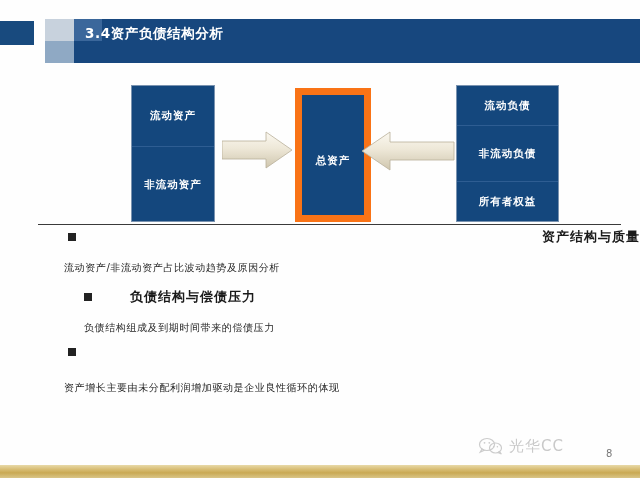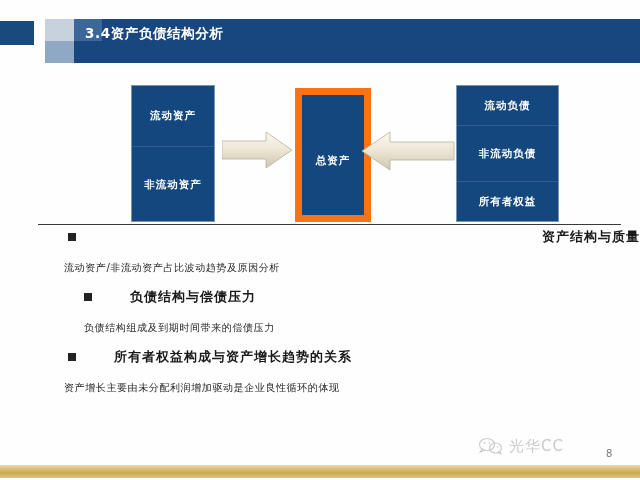--- a/index.html
+++ b/index.html
@@ -294,21 +294,20 @@
     <div class="blk bullet-row" id="row-b2">
       <span class="bullet-mark"></span>
       <span class="bullet-head">负债结构与偿债压力</span>
     </div>
     <div class="blk" id="row-l2">
       <span class="body-line">负债结构组成及到期时间带来的偿债压力</span>
     </div>
 
     <div class="blk bullet-row" id="row-b3">
       <span class="bullet-mark"></span>
-      <span class="bullet-head">所有者权益构成与资产增长趋势的关系</span>
     </div>
     <div class="blk" id="row-l3">
       <span class="body-line">资产增长主要由未分配利润增加驱动是企业良性循环的体现</span>
     </div>
   </div>
 
   <div id="watermark">
     <span id="wechat-icon">
       <svg width="26" height="18" viewBox="0 0 26 18">
         <ellipse cx="9" cy="7.5" rx="7.5" ry="6" fill="none" stroke="#cccccc" stroke-width="1.2"></ellipse>

